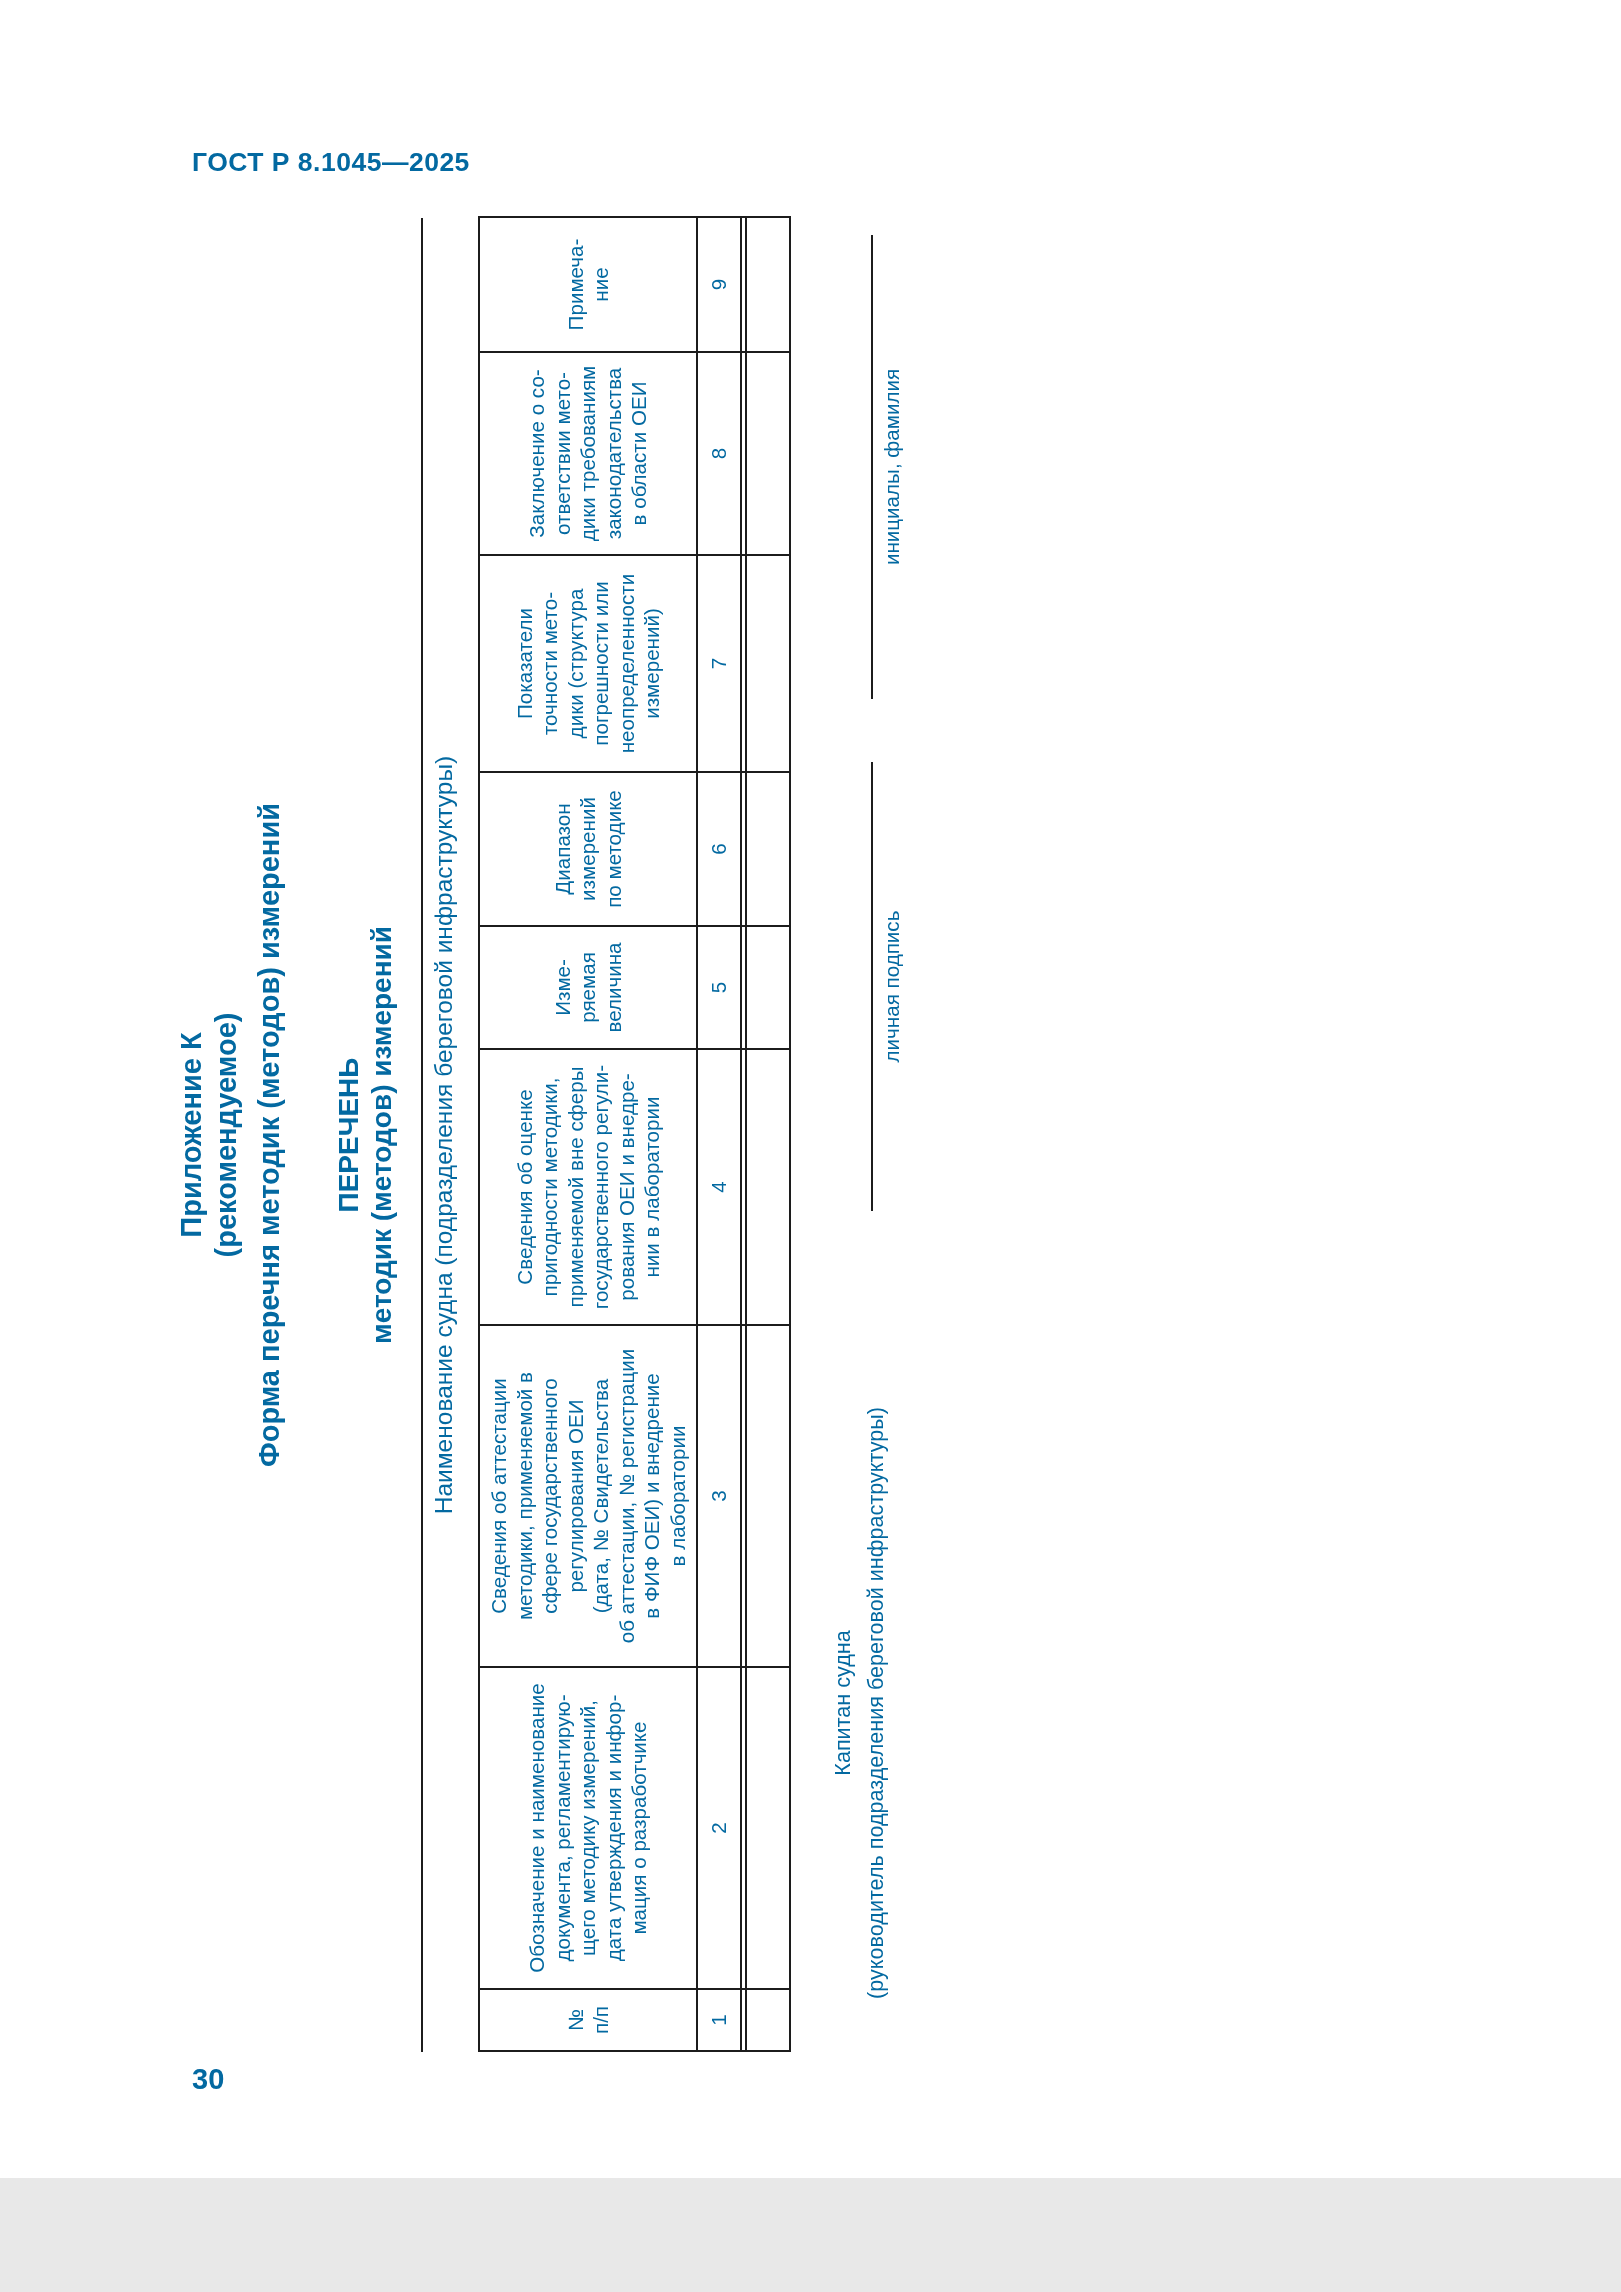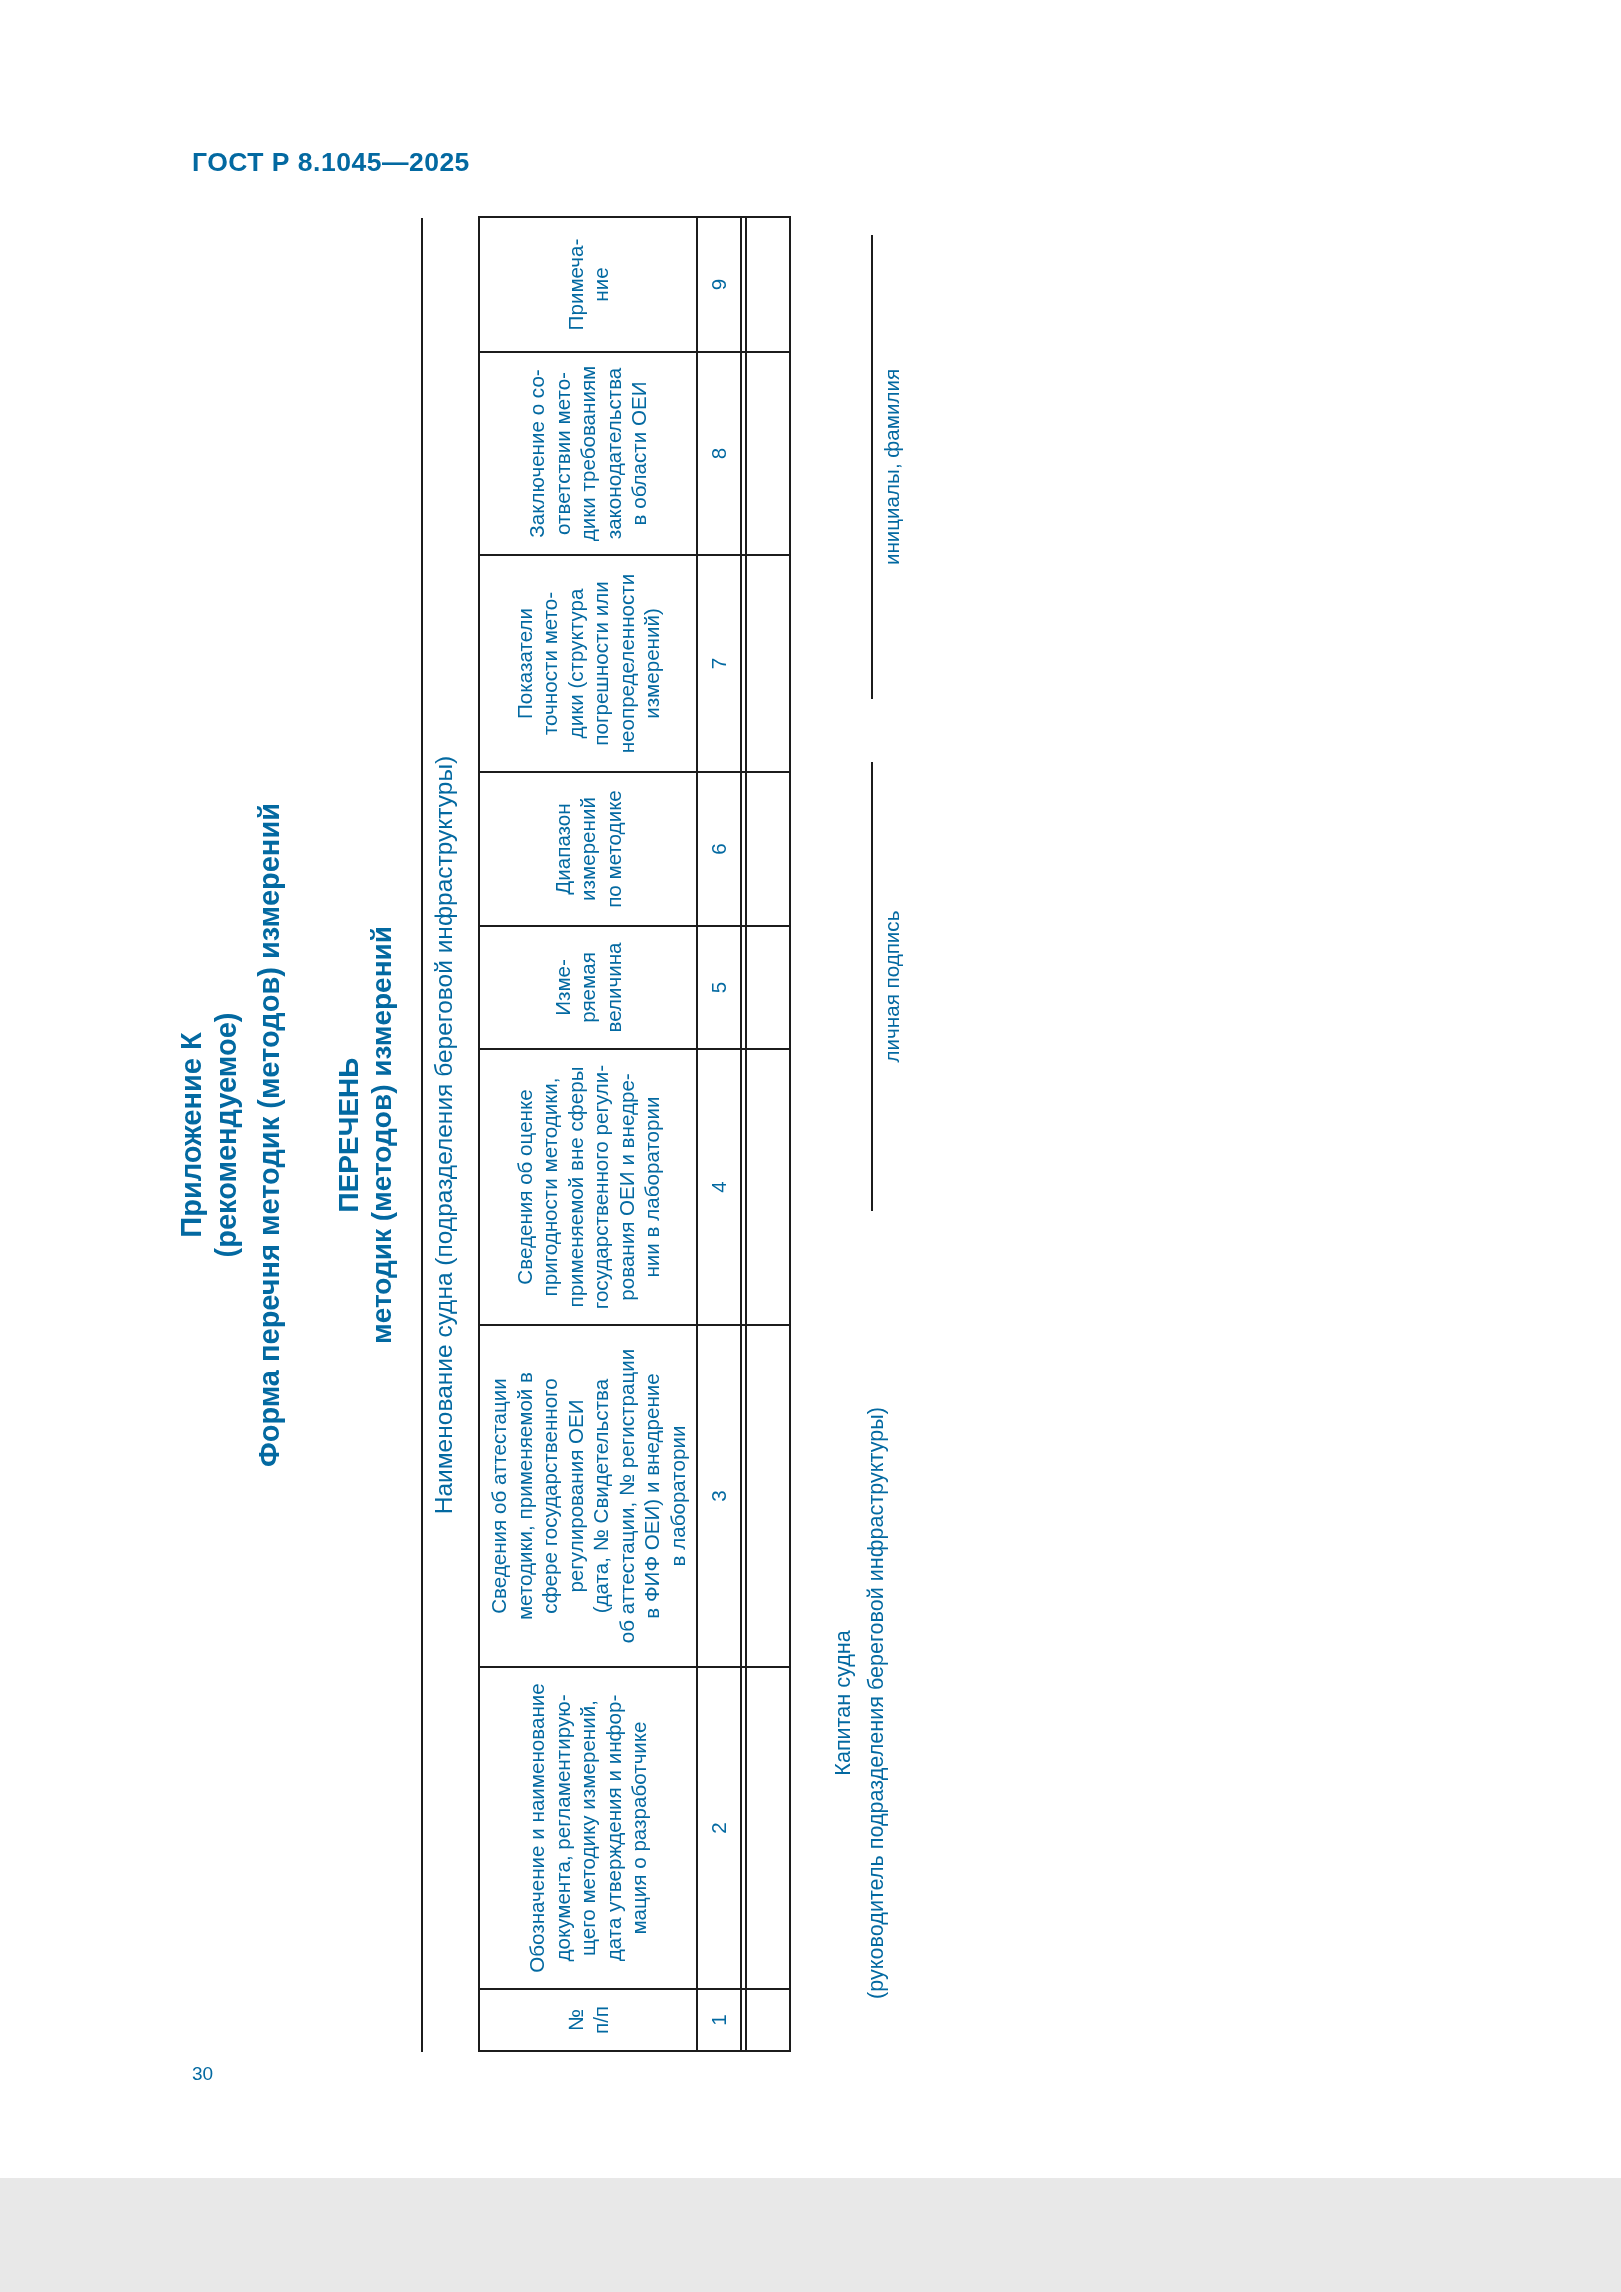--- a/index.html
+++ b/index.html
@@ -15,21 +15,22 @@
   
   .doc-header {
     position: absolute;
     left: 192px; top: 147px;
     font-size: 26.5px; font-weight: bold;
     letter-spacing: 0.5px;
   }
   .page-number {
     position: absolute;
     left: 192px; top: 2063px;
-    font-size: 19px;
+    font-size: 29px;
+    font-weight: bold;
   }
   
   .landscape {
     position: absolute;
     top: 0; left: 0;
     width: 2293px; height: 1621px;
     transform-origin: 0 0;
     transform: rotate(-90deg) translateX(-2293px);
   }
   .titles {

